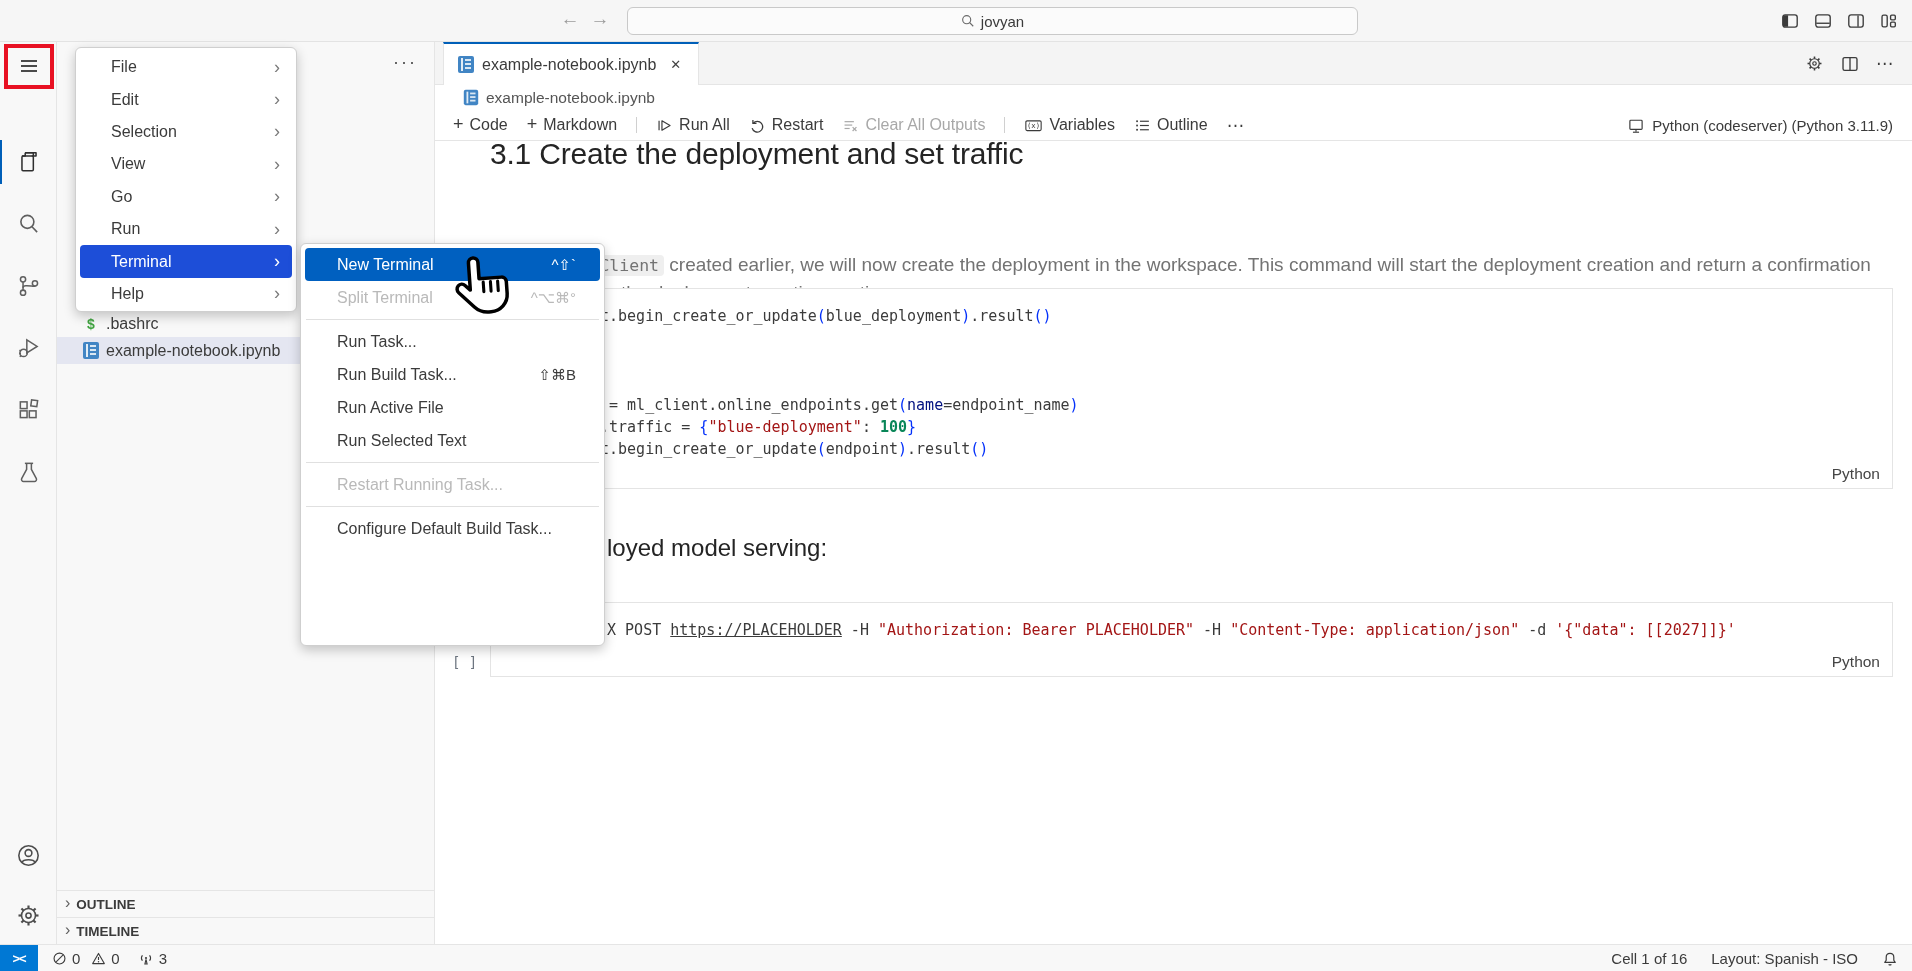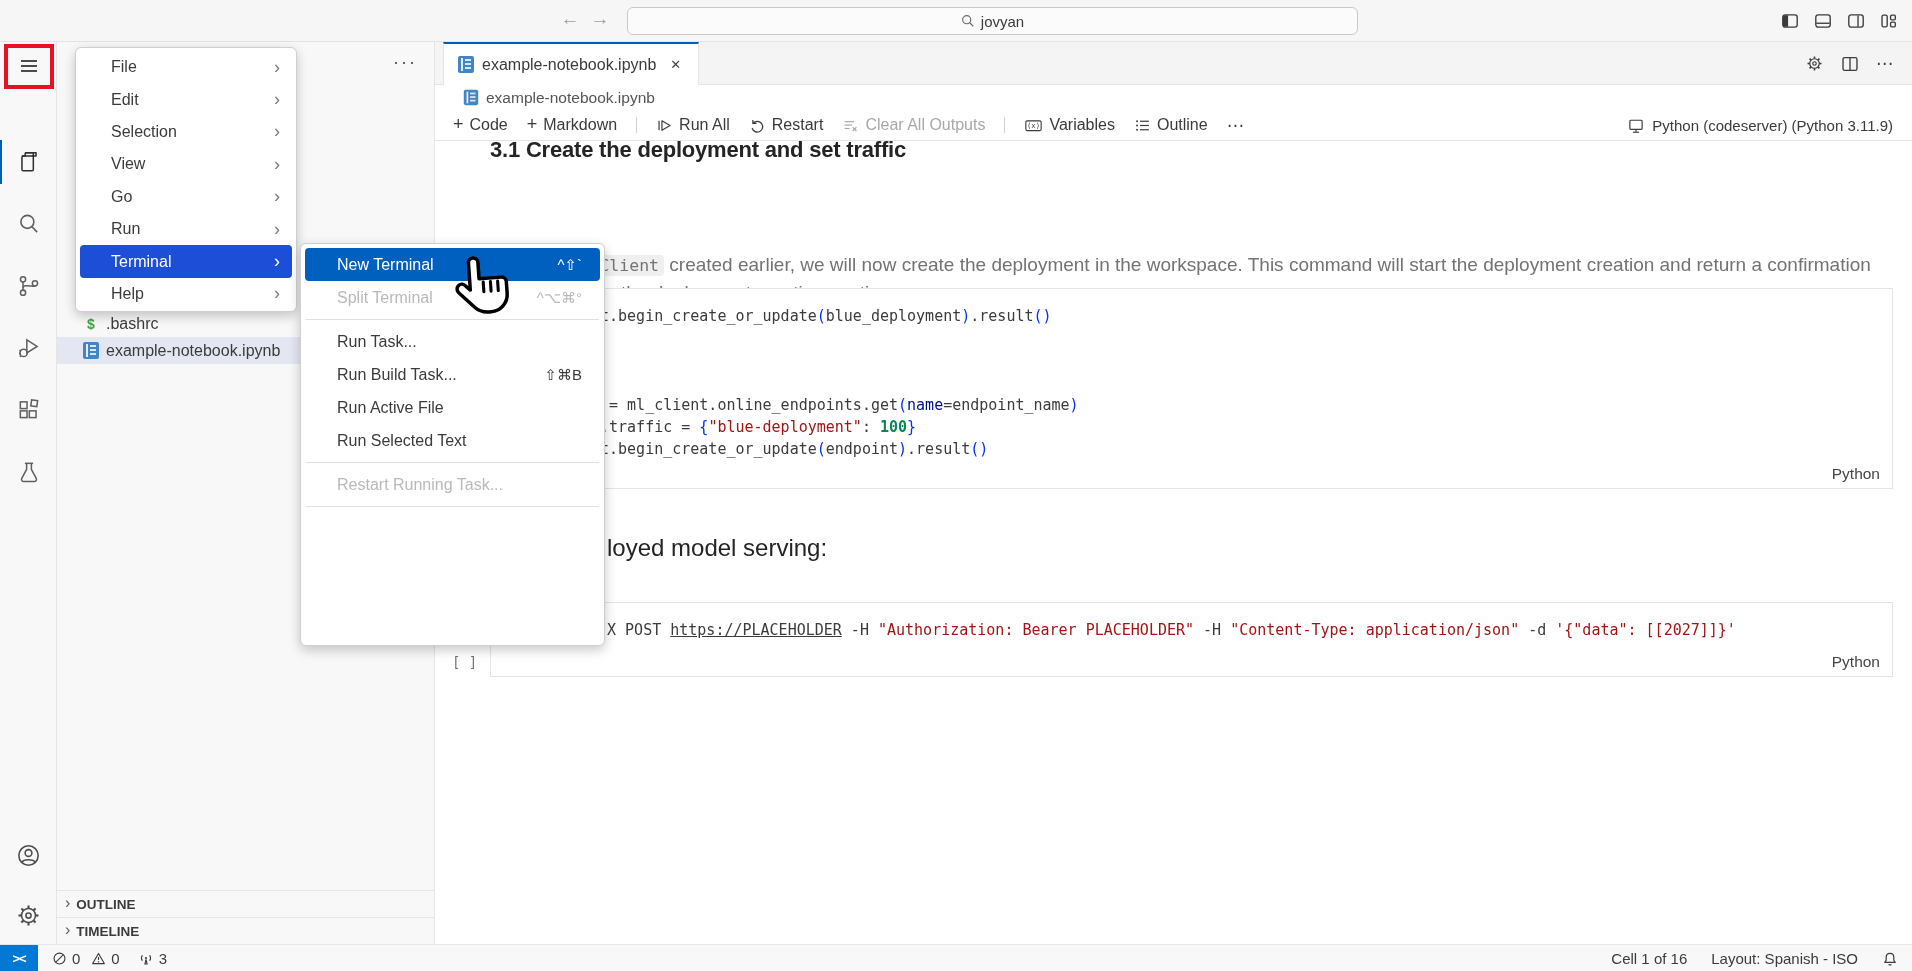--- a/index.html
+++ b/index.html
@@ -43,21 +43,21 @@
   .breadcrumb { position:absolute; left:435px; top:85px; width:1477px; height:25px; background:#fff; display:flex; align-items:center; gap:7px; padding-left:28px; font-size:15.5px; color:#555; }
   .nbtoolbar { position:absolute; left:435px; top:110px; width:1477px; height:31px; background:#fff; border-bottom:1px solid #e5e5e5; display:flex; align-items:center; padding-left:18px; font-size:16px; color:#3b3b3b; }
   .nbt-item { display:flex; align-items:center; gap:6px; margin-right:19px; cursor:pointer; white-space:nowrap; }
   .nbt-item.disabled { color:#a8a8a8; cursor:default; }
   .nbt-sep { width:1px; height:16px; background:#d0d0d0; margin-right:19px; }
   .plus { font-size:18px; font-weight:400; line-height:1; transform:translateY(-1px); }
   .kernel { position:absolute; right:19px; top:0; height:31px; display:flex; align-items:center; gap:7px; font-size:15px; color:#3b3b3b; cursor:pointer; }
 
   
   .nbcontent { position:absolute; left:435px; top:141px; width:1477px; height:803px; background:#fff; overflow:hidden; }
-  .nb-h2 { position:absolute; left:55px; top:-4px; font-size:22px; font-weight:700; color:#242424; letter-spacing:-.2px; }
+  .nb-h2 { position:absolute; left:55px; top:-4px; font-size:30px; font-weight:400; color:#242424; letter-spacing:-.2px; }
   .nb-para { position:absolute; left:54px; top:62px; width:1400px; font-size:19px; line-height:27px; color:#737373;margin-top:48px; }
   .inline-code { font-family:"DejaVu Sans Mono","Liberation Mono",monospace; font-size:16.5px; background:#efefef; border-radius:4px; padding:1px 5px; }
   .cell { position:absolute; left:55px; width:1403px; background:#fff; border:1px solid #e4e4e4; }
   .cell1 { top:147px; height:201px; }
   .cell2 { top:461px; height:75px; }
   .code { font-family:"DejaVu Sans Mono","Liberation Mono",monospace; font-size:15px; }
   .code-line { height:22.2px; line-height:22.2px; white-space:pre; }
   .cell1 .code-area { padding:16px 0 0 109px; }
   .cell2 .code-area { padding:16px 0 0 107px; }
   .cell-lang { position:absolute; right:12px; bottom:5px; font-size:15.5px; color:#454545; }
@@ -73,21 +73,21 @@
   .sb-right { position:absolute; right:14px; top:0; height:27px; display:flex; align-items:center; gap:24px; }
 
   
   .menu-panel { position:absolute; left:75px; top:47px; width:222px; height:265px; background:#fff; border:1px solid #cfcfcf; border-radius:6px; box-shadow:0 4px 12px rgba(0,0,0,.22); padding:3px 4px; z-index:100; }
   .menu-item { height:32.4px; border-radius:4px; display:flex; align-items:center; padding:0 12px 0 31px; font-size:16px; color:#3b3b3b; cursor:pointer; }
   .menu-item .mi-label { flex:1; }
   .menu-item .mi-arrow { color:#7a7a7a; font-size:18px; }
   .menu-item.selected { background:#1d4ed8; color:#fff; }
   .menu-item.selected .mi-arrow { color:#fff; }
   .submenu-panel { position:absolute; left:300px; top:243px; width:305px; height:403px; background:#fff; border:1px solid #cfcfcf; border-radius:6px; box-shadow:0 4px 12px rgba(0,0,0,.22); padding:4px; z-index:100; }
-  .sm-item { height:33px; border-radius:4px; display:flex; align-items:center; padding:0 0 0 32px; font-size:16px; color:#3b3b3b; cursor:pointer; }
+  .sm-item { height:33px; border-radius:4px; display:flex; align-items:center; padding:0 6px 0 32px; font-size:16px; color:#3b3b3b; cursor:pointer; }
   .sm-item .mi-label { flex:1; }
   .sm-item .mi-key { font-size:15px; color:#3b3b3b; padding-right:18px; }
   .sm-item.selected { background:#0060c0; color:#fff; }
   .sm-item.selected .mi-key { color:#fff; }
   .sm-item.disabled { color:#b9b9b9; cursor:default; }
   .sm-item.disabled .mi-key { color:#b9b9b9; }
   .sm-sep { height:11px; display:flex; align-items:center; padding:0 1px; }
   .sm-sep:before { content:""; display:block; width:100%; height:1px; background:#e0e0e0; }
 
   .cursor-hand { position:absolute; left:452px; top:253px; z-index:120; transform:rotate(-4deg); }
@@ -480,20 +480,23 @@
         <span class="mi-label">Run Active File</span>
       </div>
     <div class="sm-item">
         <span class="mi-label">Run Selected Text</span>
       </div>
     <div class="sm-sep"></div>
     <div class="sm-item disabled">
         <span class="mi-label">Restart Running Task...</span>
       </div>
     <div class="sm-sep"></div>
+    <div class="sm-item">
+        <span class="mi-label">Configure Default Build Task...</span>
+      </div>
   </div>
 
   <svg class="cursor-hand" width="58" height="66" viewBox="0 0 28 32">
     <path d="M11 2.2 c-1.3 0 -2.3 1 -2.3 2.3 v13.1 l-2.4 -2.4 c-0.9 -0.9 -2.4 -0.9 -3.3 0 c-0.9 0.9 -0.9 2.4 0 3.3 l7.1 7.4 c1.8 1.9 4.3 2.9 6.9 2.9 h1.1 c4.6 0 8.3 -3.7 8.3 -8.3 v-5.9 c0 -1.2 -1 -2.2 -2.2 -2.2 h-10.9 v-7.9 c0 -1.3 -1 -2.3 -2.3 -2.3 z" fill="#ffffff" stroke="#000000" stroke-width="1.7" stroke-linejoin="round"></path>
     <g stroke="#000000" stroke-width="1.5" stroke-linecap="round">
       <line x1="15.2" y1="14.2" x2="15.2" y2="18.8"></line>
       <line x1="18.7" y1="14.2" x2="18.7" y2="18.8"></line>
       <line x1="22.2" y1="14.2" x2="22.2" y2="18.8"></line>
     </g>
   </svg>

